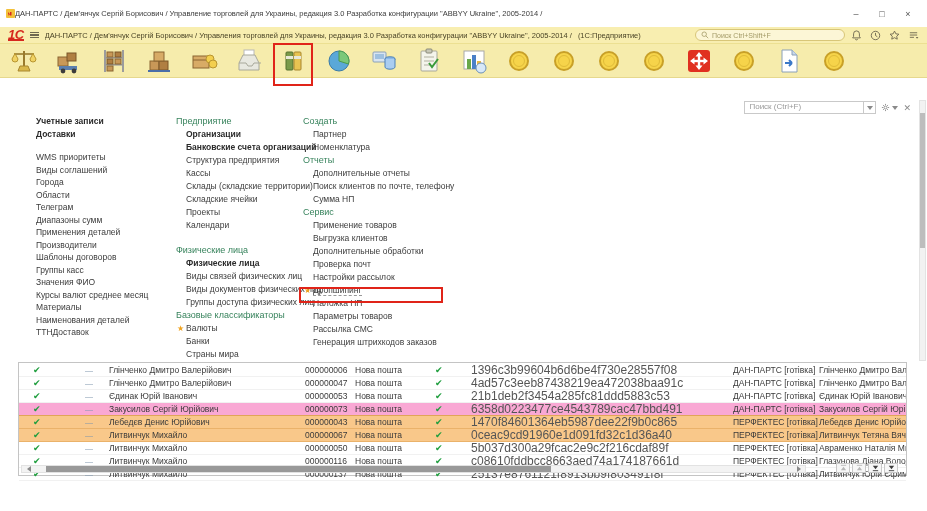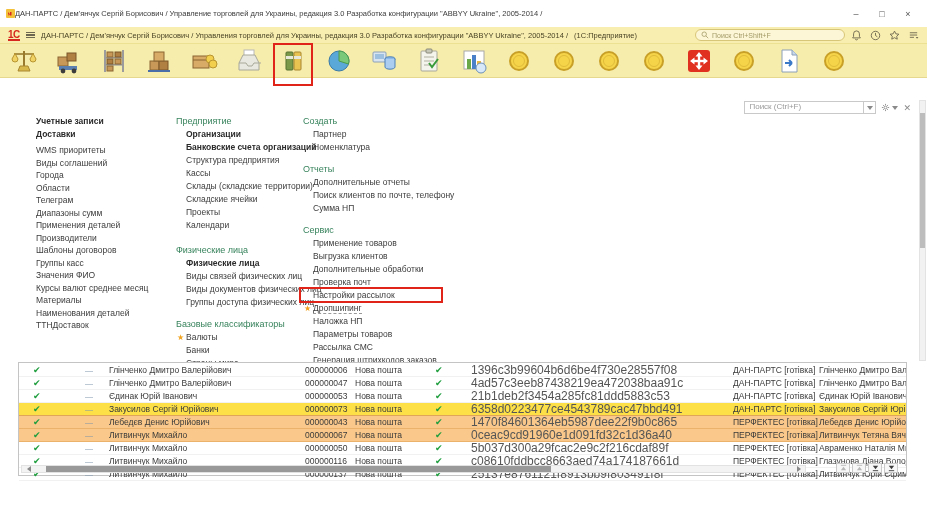--- a/index.html
+++ b/index.html
@@ -3,59 +3,59 @@
 <meta charset="utf-8">
 <style>
   *{box-sizing:border-box;margin:0;padding:0}
   body{width:927px;height:511px;position:relative;font-family:"Liberation Sans",sans-serif;background:#fff;overflow:hidden}
   
   .titlebar{height:27px;display:flex;align-items:center;padding:0 6px;background:#fff;font-size:7.5px;color:#3a3a3a;gap:0}
   .wctl{margin-left:auto;display:flex}
   .wbtn{width:26px;text-align:center;font-size:9px;color:#555;height:16px;line-height:16px;cursor:default}
   
   .appbar{height:17px;background:#f8eeb0;display:flex;align-items:center;gap:6px;padding:0 8px;border-bottom:1px solid #ece092}
-  .logo1c{color:#d6281e;font-weight:700;font-size:10px;letter-spacing:-.5px;border-bottom:2px solid #d6281e;line-height:9px;flex-shrink:0}
+  .logo1c{color:#d6281e;font-weight:700;font-size:13px;font-style:italic;letter-spacing:-.5px;border-bottom:2px solid #d6281e;line-height:9px;flex-shrink:0}
   .burger{display:flex;flex-direction:column;gap:1.5px;width:9px;flex-shrink:0}
   .burger i{display:block;height:1.3px;background:#6f6850}
   .abtitle{font-size:7.5px;color:#4a4426;white-space:nowrap;overflow:hidden}
   .absuffix{font-size:7.5px;color:#4a4426;white-space:nowrap}
   .absearch{margin-left:auto;width:150px;height:12px;background:#fcf6d6;border:1px solid #d8c678;border-radius:6px;display:flex;align-items:center;gap:3px;padding:0 5px;font-size:7px;color:#a39a67;flex-shrink:0}
   .abicons{display:flex;gap:8px;align-items:center;flex-shrink:0}
   
   .toolbar{height:34px;background:#f6ecac;display:flex;align-items:flex-start;gap:17px;padding:3px 0 0 10px;position:relative;z-index:5;border-bottom:1px solid #e6d88e}
   .tico{width:28px;height:28px;position:relative;flex-shrink:0;cursor:pointer}
   .tico svg{width:28px;height:28px;display:block}
   .annot1{position:absolute;left:-7px;top:-4px;width:40px;height:43px;border:2px solid #e02419;z-index:30}
   
   .menupanel{position:relative;height:284px;background:#fff;overflow:hidden}
   .mcol{position:absolute;top:37px}
   .mhead{height:13px;line-height:13px;font-size:9px;color:#37835c;white-space:nowrap}
   .mi{height:13px;line-height:13px;font-size:8.5px;color:#3c3c3c;white-space:nowrap;cursor:pointer}
   .c1 .mi{height:12.5px;line-height:12.5px}
   .ind{padding-left:10px}
   .b{font-weight:700;color:#2b2b2b}
-  .g9{margin-top:9px}.g11{margin-top:4px}.g12{margin-top:12px}
+  .g9{margin-top:0}.g11{margin-top:11px}.g12{margin-top:12px}
   .star{display:inline-block;width:10px;padding-left:1px}
   .star::before{content:"★";color:#f0a321;font-size:8px}
   .dotted{border-bottom:1px dashed #999}
   .annot2{position:absolute;left:299px;top:209px;width:144px;height:16px;border:2px solid #e02419;z-index:30}
   .msearch{position:absolute;top:22px;right:16px;display:flex;align-items:center;height:15px}
   .msinput{width:120px;height:13px;border:1px solid #c9c9c9;font-size:8px;color:#9a9a9a;display:flex;align-items:flex-start;padding:0 4px;background:#fff;white-space:nowrap}
   .msdrop{width:12px;height:13px;border:1px solid #c9c9c9;border-left:none;display:flex;align-items:center;justify-content:center;background:#fff}
   .caret{width:0;height:0;border-left:3px solid transparent;border-right:3px solid transparent;border-top:4px solid #8a8a8a}
   .msbtn{margin-left:5px;display:flex;align-items:center;gap:2px;color:#8a8a8a;cursor:pointer}
   .msclose{margin-left:5px;font-size:9px;color:#8a8a8a;cursor:pointer}
   .vscroll{position:absolute;right:1px;top:22px;bottom:1px;width:7px;background:#f2f2f2;border:1px solid #e3e3e3}
   .vthumb{position:absolute;left:0;right:0;top:12px;height:135px;background:#bdbdbd}
   
   .tablepanel{position:absolute;left:18px;top:362px;width:889px;height:114px;border:1px solid #c4c4c4;background:#fff}
   .rows{padding-top:1px}
   .trow{display:grid;grid-template-columns:38px 52px 196px 50px 72px 44px 262px 86px 1fr;height:13px;line-height:13px;font-size:8.5px;color:#3a3a3a;border-bottom:1px solid #f1f1f1;white-space:nowrap;cursor:pointer}
   .trow.hl{background:#f9c88a;border-bottom:1px solid #eab26a}
-  .trow.hls{background:#fde047;border-bottom:1px solid #e0a558}
+  .trow.hls{background:#f9a8d4;border-bottom:1px solid #e0a558}
   .tc{overflow:hidden}
   .chk::before{content:"✔";color:#1f9e3e;font-size:9px;padding-left:14px}
   .dash::before{content:"—";color:#7d95ad;font-size:8px;padding-left:28px}
   .chk2::before{content:"✔";color:#1f9e3e;font-size:9px;padding-left:8px}
   .hash{color:#555;font-size:12px}
   .hscroll{position:absolute;left:2px;bottom:2px;right:100px;height:8px;background:#f3f3f3;border:1px solid #e2e2e2}
   .hthumb{position:absolute;left:24px;top:0;bottom:0;width:505px;background:#999}
   .harrow-l{position:absolute;left:5px;top:0;bottom:0;display:flex;align-items:center}
   .harrow-l i{width:0;height:0;border-top:3px solid transparent;border-bottom:3px solid transparent;border-right:4px solid #8a8a8a}
   .harrow-r{position:absolute;right:4px;top:0;bottom:0;display:flex;align-items:center}

